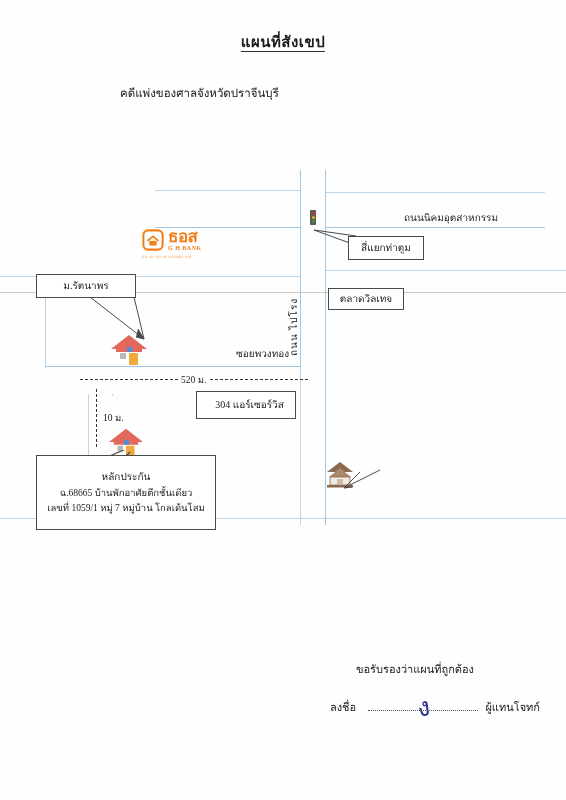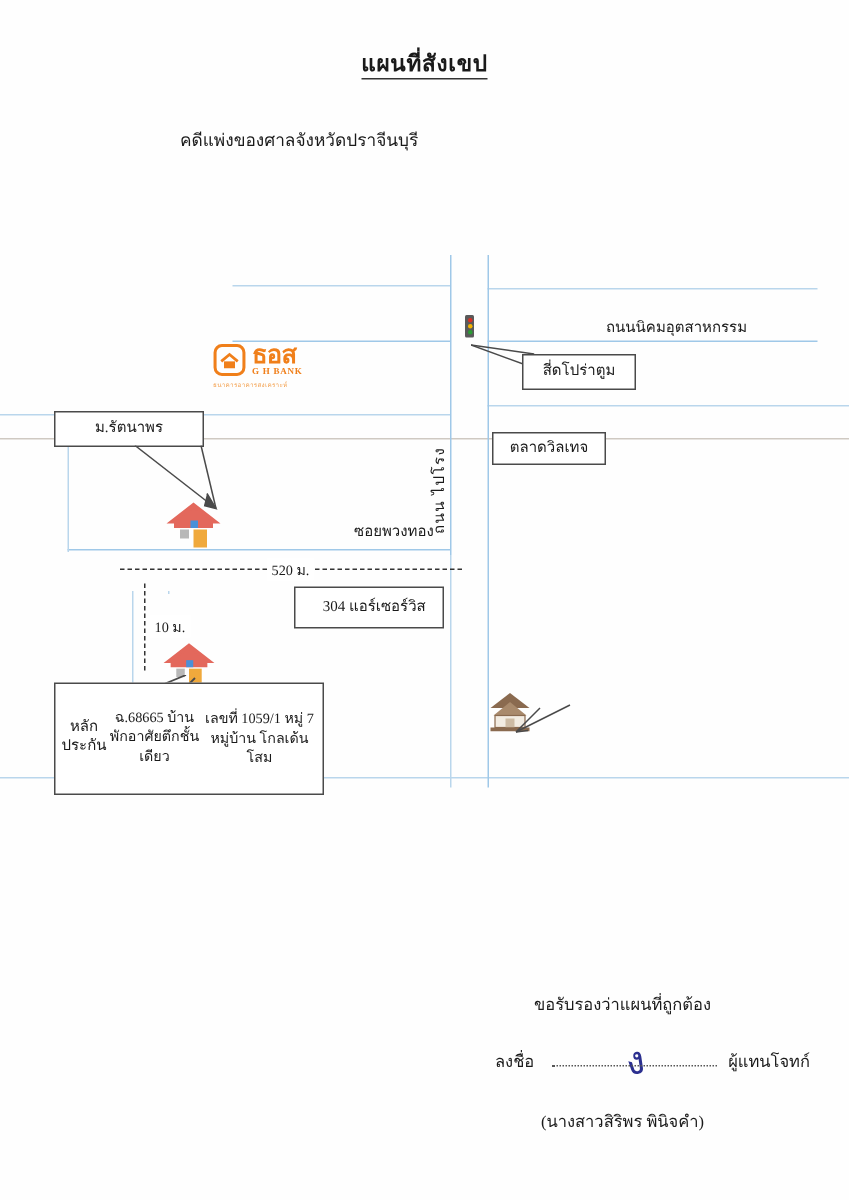--- a/index.html
+++ b/index.html
@@ -127,21 +127,21 @@
     </div>
 
     <div class="roadlabel" style="left:404px;top:40px;">ถนนนิคมอุตสาหกรรม</div>
     <div class="roadlabel vert" style="left:286px;top:116px;height:70px;">ถนน ไปโรง</div>
     <div class="roadlabel" style="left:236px;top:176px;">ซอยพวงทอง</div>
 
     <svg class="leader" style="left:314px;top:56px;width:50px;height:26px;" viewBox="0 0 50 26">
       <polyline points="0,4 44,20 42,10" stroke="#4a4a4a" stroke-width="1" fill="none"></polyline>
       <polyline points="0,4 42,10" stroke="#4a4a4a" stroke-width="1" fill="none"></polyline>
     </svg>
-    <div class="callout" style="left:348px;top:66px;width:76px;height:24px;">สี่ดโปร่าตูม</div>
+    <div class="callout" style="left:348px;top:66px;width:76px;height:24px;">สี่แยกท่าตูม</div>
 
     <div class="callout" style="left:36px;top:104px;width:100px;height:24px;">ม.รัตนาพร</div>
     <svg class="leader" style="left:86px;top:127px;width:68px;height:45px;" viewBox="0 0 68 45">
       <polyline points="4,0 58,42" stroke="#4a4a4a" stroke-width="1" fill="none"></polyline>
       <polyline points="48,0 58,42" stroke="#4a4a4a" stroke-width="1" fill="none"></polyline>
       <polyline points="52,32 58,42 50,40" stroke="#4a4a4a" stroke-width="1" fill="#4a4a4a"></polyline>
     </svg>
 
     <div class="callout" style="left:328px;top:118px;width:76px;height:22px;">ตลาดวิลเทจ</div>
 
@@ -179,32 +179,31 @@
 
     <svg class="leader" style="left:338px;top:298px;width:48px;height:24px;" viewBox="0 0 48 24">
       <polyline points="42,2 6,20 22,4" stroke="#4a4a4a" stroke-width="1" fill="none"></polyline>
       <polyline points="6,20 14,19" stroke="#4a4a4a" stroke-width="1" fill="none"></polyline>
     </svg>
 
     <svg class="leader" style="left:40px;top:280px;width:100px;height:36px;" viewBox="0 0 100 36">
       <polyline points="84,0 2,34" stroke="#4a4a4a" stroke-width="1.2" fill="none"></polyline>
       <polyline points="90,2 58,34" stroke="#4a4a4a" stroke-width="1.2" fill="none"></polyline>
     </svg>
-    <div class="callout" style="left:36px;top:285px;width:180px;height:75px;flex-direction:row;justify-content:center;">
+    <div class="callout" style="left:36px;top:285px;width:180px;height:75px;flex-direction:column;justify-content:center;">
       <div style="font-size:10px;margin-bottom:3px;">หลักประกัน</div>
       <div style="font-size:9.5px;">ฉ.68665  บ้านพักอาศัยตึกชั้นเดียว</div>
       <div style="font-size:9.5px;margin-top:2px;">เลขที่ 1059/1 หมู่ 7 หมู่บ้าน โกลเด้นโสม</div>
     </div>
 
   </div>
 
   <div class="sign">
     <div class="sign-certify">ขอรับรองว่าแผนที่ถูกต้อง</div>
     <div class="sign-row">
       <span class="sign-label">ลงชื่อ</span>
       <span class="sig-mark">ง</span>
       <span class="sign-dots"></span>
       <span class="sign-right">ผู้แทนโจทก์</span>
     </div>
-    <div class="sign-name">(นางสาวสิริพร พินิจคำ)</div>
   </div>
 
 </div>
 
 </body></html>

